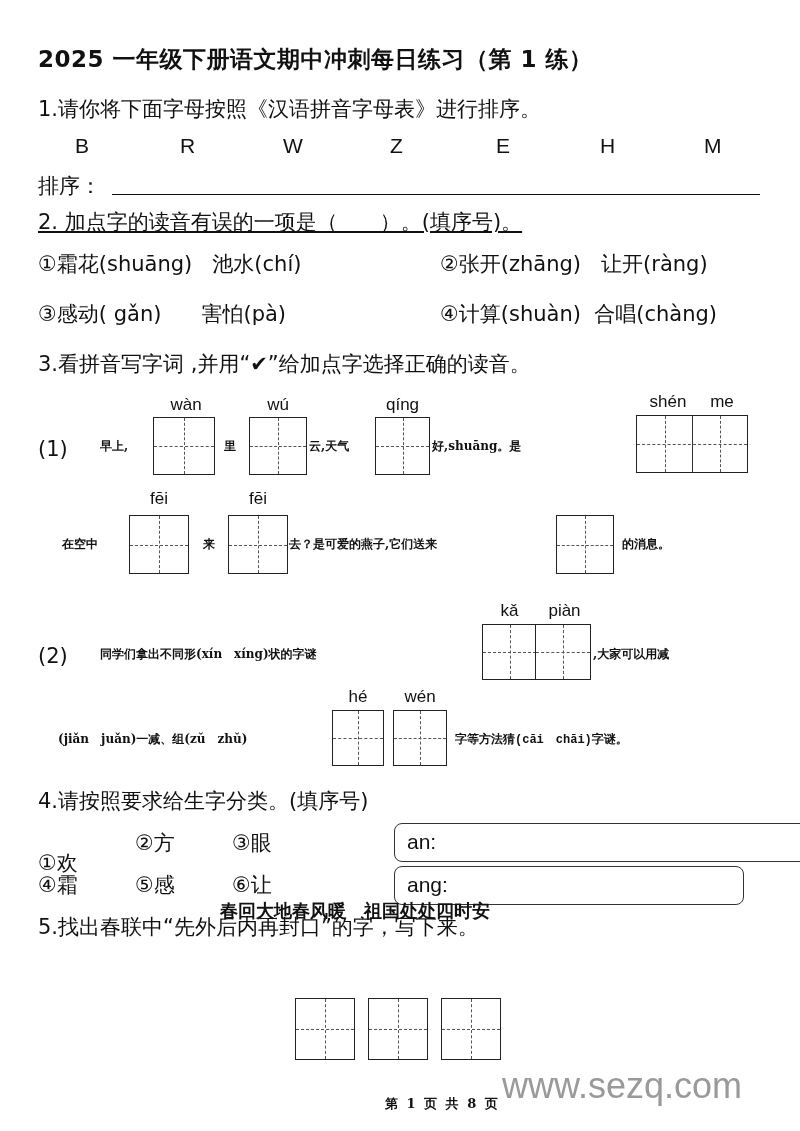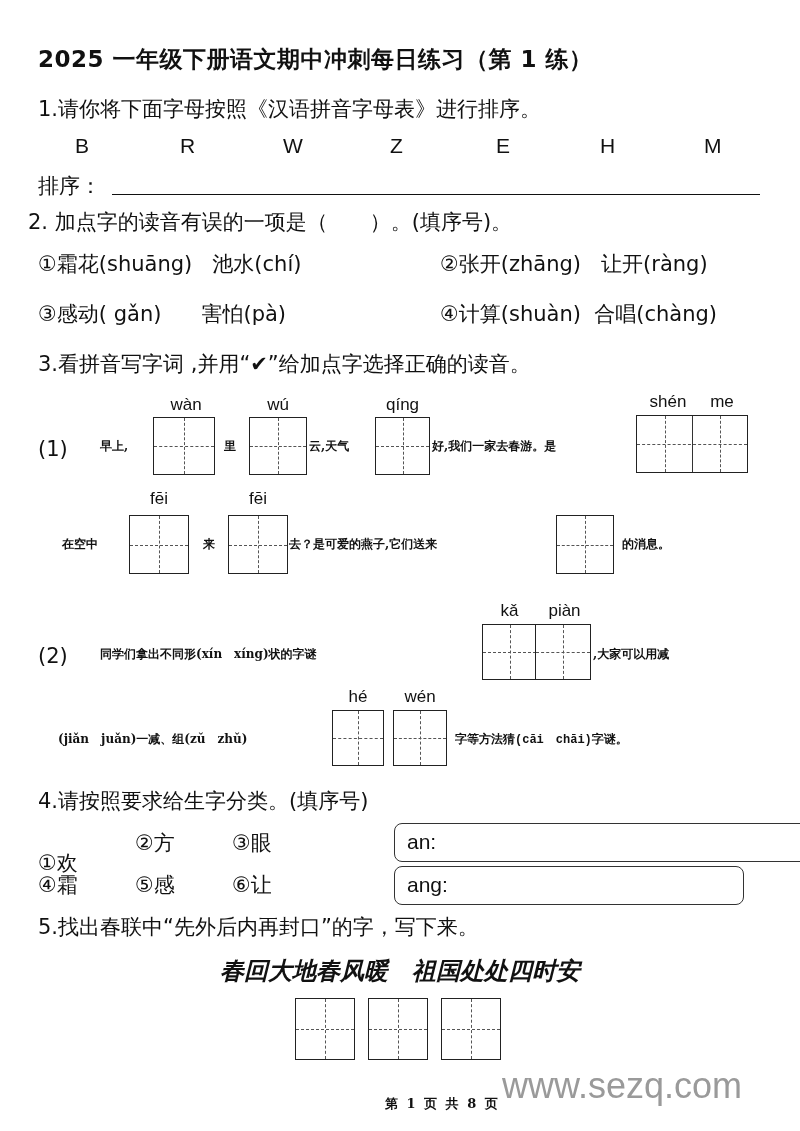--- a/index.html
+++ b/index.html
@@ -34,21 +34,21 @@
 <div class="abs letter" style="left:75px;top:134px;">B</div>
 <div class="abs letter" style="left:180px;top:134px;">R</div>
 <div class="abs letter" style="left:283px;top:134px;">W</div>
 <div class="abs letter" style="left:390px;top:134px;">Z</div>
 <div class="abs letter" style="left:496px;top:134px;">E</div>
 <div class="abs letter" style="left:600px;top:134px;">H</div>
 <div class="abs letter" style="left:704px;top:134px;">M</div>
 <div class="abs q" style="left:38px;top:172px;">排序：</div>
 <div class="underline" style="left:112px;top:194px;width:648px;"></div>
 
-<div class="abs q" style="left:28px;top:208px;">2. 加点字的读音有误的一项是（　　）。(填序号)。</div>
+<div class="abs q" style="left:38px;top:208px;text-decoration:underline;">2. 加点字的读音有误的一项是（　　）。(填序号)。</div>
 <div class="abs q" style="left:38px;top:250px;">
   <span>①</span><span>霜花</span><span>(shuāng)</span>&nbsp;&nbsp;&nbsp;<span>池水</span><span>(chí)</span>
 </div>
 <div class="abs q" style="left:440px;top:250px;">
   <span>②</span><span>张开</span><span>(zhāng)</span>&nbsp;&nbsp;&nbsp;<span>让开</span><span>(ràng)</span>
 </div>
 <div class="abs q" style="left:38px;top:300px;">
   <span>③</span><span>感动</span><span>( gǎn)</span>&nbsp;&nbsp;&nbsp;&nbsp;&nbsp;&nbsp;<span>害怕</span><span>(pà)</span>
 </div>
 <div class="abs q" style="left:440px;top:300px;">
@@ -60,21 +60,21 @@
 <div class="abs q" style="left:38px;top:437px;">(1)</div>
 <div class="abs small" style="left:100px;top:438px;">早上,</div>
 <div class="abs pinyin" style="left:155px;top:395px;width:62px;">wàn</div>
 <div class="box" style="left:153px;top:417px;width:62px;height:58px;"></div>
 <div class="abs small" style="left:224px;top:438px;">里</div>
 <div class="abs pinyin" style="left:249px;top:395px;width:58px;">wú</div>
 <div class="box" style="left:249px;top:417px;width:58px;height:58px;"></div>
 <div class="abs small" style="left:309px;top:438px;">云,天气</div>
 <div class="abs pinyin" style="left:375px;top:395px;width:55px;">qíng</div>
 <div class="box" style="left:375px;top:417px;width:55px;height:58px;"></div>
-<div class="abs small" style="left:432px;top:438px;">好,我们一家去春游。是</div>
+<div class="abs small" style="left:432px;top:438px;">好,shuāng。是</div>
 <div class="abs pinyin" style="left:640px;top:392px;width:56px;">shén</div>
 <div class="abs pinyin" style="left:697px;top:392px;width:50px;">me</div>
 <div class="box2" style="left:636px;top:415px;width:112px;height:58px;">
   <div class="v1"></div>
     <div class="v2"></div>
     <div class="v3"></div>
     <div class="h"></div>
 </div>
 
 <div class="abs pinyin" style="left:129px;top:489px;width:60px;">fēi</div>
@@ -107,19 +107,19 @@
 <div class="abs q" style="left:38px;top:829px;margin-top:20px;">①欢</div>
 <div class="abs q" style="left:135px;top:829px;">②方</div>
 <div class="abs q" style="left:232px;top:829px;">③眼</div>
 <div class="abs q" style="left:38px;top:871px;">④霜</div>
 <div class="abs q" style="left:135px;top:871px;">⑤感</div>
 <div class="abs q" style="left:232px;top:871px;">⑥让</div>
 <div class="rbox" style="left:394px;top:823px;width:414px;height:39px;"><span>an:</span></div>
 <div class="rbox" style="left:394px;top:866px;width:350px;height:39px;"><span>ang:</span></div>
 
 <div class="abs q" style="left:38px;top:913px;">5.找出春联中“先外后内再封口”的字，写下来。</div>
-<div class="abs small" style="left:220px;top:955px;font-size:24px;font-style:italic;">春回大地春风暖　祖国处处四时安</div>
+<div class="abs small" style="left:220px;top:899px;font-size:18px;">春回大地春风暖　祖国处处四时安</div>
 <div class="box" style="left:295px;top:998px;width:60px;height:62px;"></div>
 <div class="box" style="left:368px;top:998px;width:60px;height:62px;"></div>
 <div class="box" style="left:441px;top:998px;width:60px;height:62px;"></div>
 
 <div class="abs watermark">www.sezq.com</div>
 <div class="abs footer">第 1 页 共 8 页</div>
 
 </body></html>

